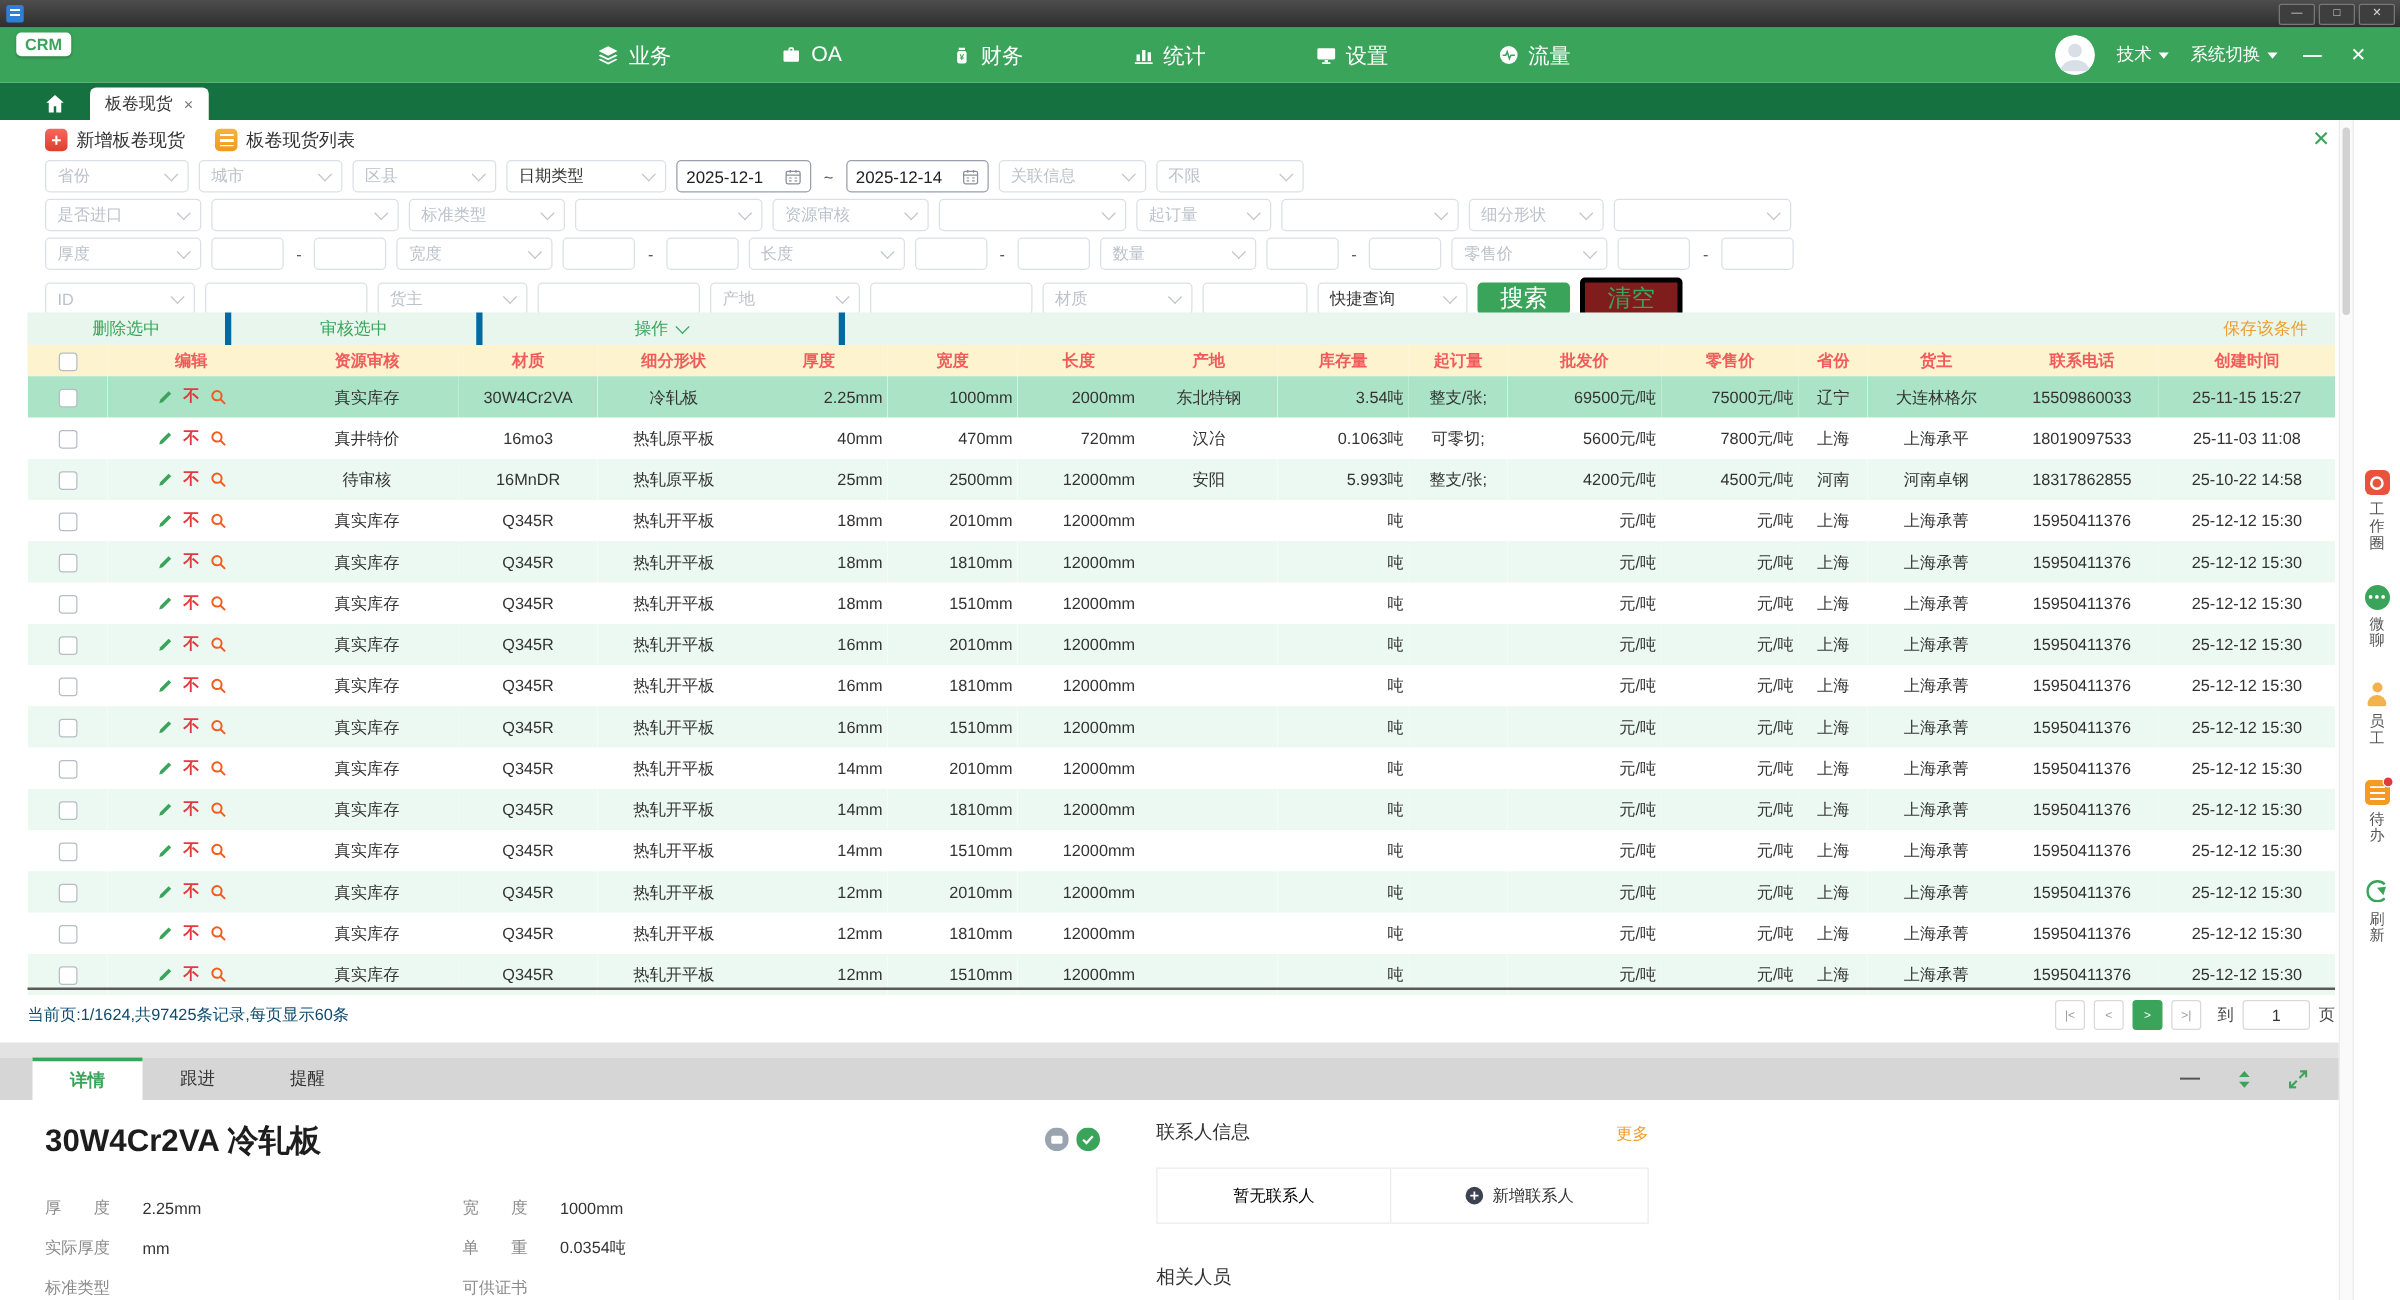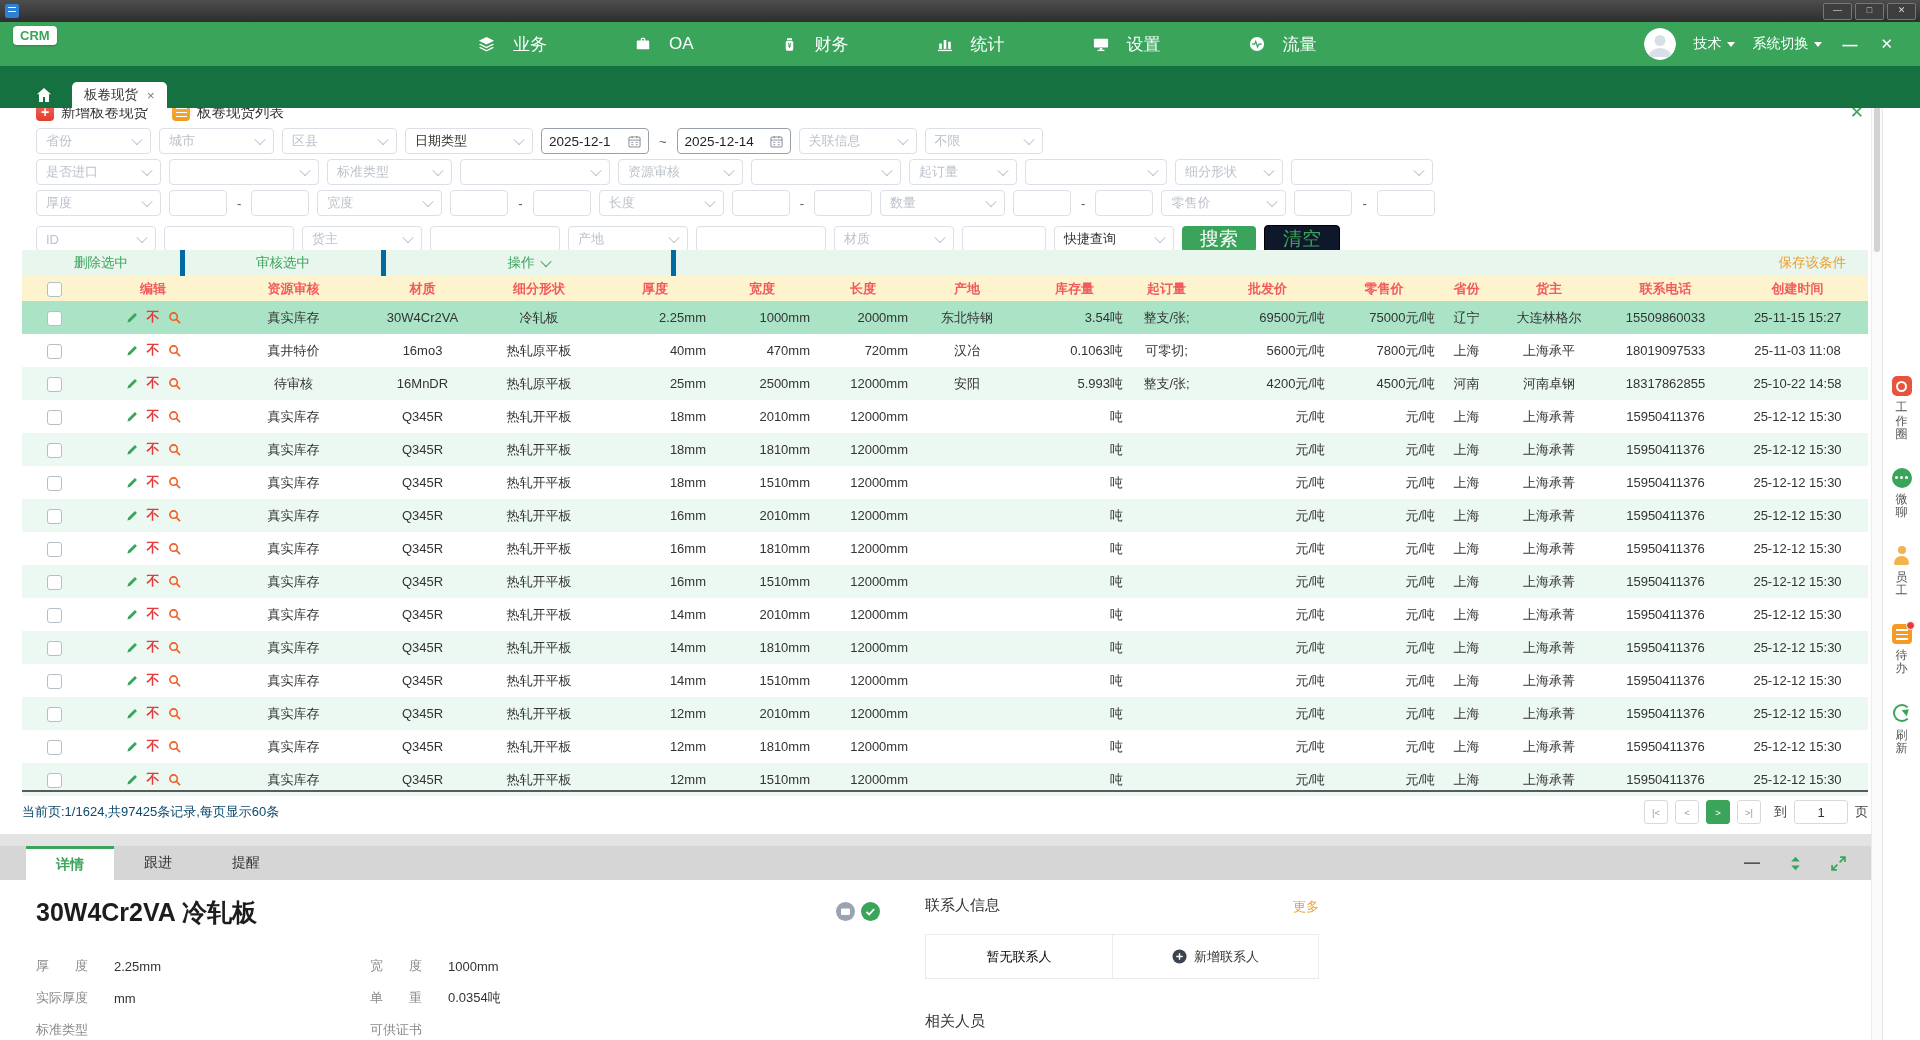--- a/index.html
+++ b/index.html
@@ -10,29 +10,29 @@
   .app-icon{width:14px;height:14px;margin-left:5px;border-radius:2px;background:#2f7fd6;position:relative}
   .app-icon::after{content:"";position:absolute;inset:3px;background:repeating-linear-gradient(#fff 0 1.5px,transparent 1.5px 4px)}
   .win-btns{margin-left:auto;display:flex;gap:3px;margin-right:4px}
   .win-btn{width:27px;height:15px;border:1px solid #777;border-radius:2px;background:#3e3e3e;color:#d5d5d5;
            font-size:9px;line-height:13px;text-align:center;cursor:default}
   
   .navbar{position:absolute;top:22px;left:0;right:0;height:44px;background:#3aa45a;color:#fff;z-index:25}
   .crm-badge{position:absolute;left:13px;top:4px;background:#fff;color:#3aa45a;font-weight:bold;font-size:13px;
              padding:2px 7px;border-radius:4px;box-shadow:0 1px 2px rgba(0,0,0,.2)}
   .nav-items{position:absolute;left:478px;top:0;height:44px;display:flex;gap:88px;align-items:center}
-  .nav-item{display:flex;align-items:center;gap:18px;font-size:17px;cursor:pointer;white-space:nowrap}
+  .nav-item{display:flex;align-items:center;gap:8px;font-size:17px;cursor:pointer;white-space:nowrap}
   .nav-ic{display:flex;align-items:center}
   .nav-right{position:absolute;right:24px;top:0;height:44px;display:flex;align-items:center;gap:17px}
   .avatar{width:32px;height:32px;border-radius:50%;overflow:hidden;display:block}
   .nav-drop{display:flex;align-items:center;gap:6px;font-size:14px;cursor:pointer;white-space:nowrap}
   .caret{width:0;height:0;border-left:4.5px solid transparent;border-right:4.5px solid transparent;border-top:5px solid #fff;display:inline-block}
   .nav-winbtn{font-size:15px;font-weight:bold;cursor:pointer;padding:0 3px}
   
-  .tabbar{position:absolute;top:66px;left:0;right:0;height:42px;background:#15713f;display:flex;align-items:flex-end;z-index:20}
+  .tabbar{position:absolute;top:66px;left:0;right:0;height:30px;background:#15713f;display:flex;align-items:flex-end;z-index:20}
   .home-btn{margin-left:36px;margin-bottom:5px;display:flex;cursor:pointer}
   .tab{margin-left:20px;height:26px;background:#fff;border-radius:5px 5px 0 0;display:flex;align-items:center;
        padding:0 12px;gap:9px;font-size:13.5px;color:#333;cursor:pointer}
   .tab-x{color:#777;font-size:13px;cursor:pointer}
   
   .toolbar{position:absolute;top:96px;left:0;width:1872px;height:32px;display:flex;align-items:center;padding-left:36px;box-sizing:border-box;gap:24px}
   .tool-btn{display:flex;align-items:center;gap:7px;font-size:14.5px;color:#333;cursor:pointer}
   .tool-ic{width:18px;height:18px;border-radius:4px;color:#fff;display:flex;align-items:center;justify-content:center;font-weight:bold}
   .tool-ic.red{background:linear-gradient(#f4695c,#e23c2e);font-size:14px}
   .tool-ic.orange{background:linear-gradient(#f7b23c,#f09a1f);position:relative}
@@ -46,21 +46,21 @@
        justify-content:space-between;padding:0 9px;color:#bcc2cb;box-sizing:content-box;cursor:pointer;white-space:nowrap}
   .sel.dark{color:#333}
   .chev{width:7px;height:7px;border-right:1.4px solid #c0c4cc;border-bottom:1.4px solid #c0c4cc;
         transform:rotate(45deg) translate(-1px,-1px);flex:none;margin-left:6px}
   .finp{height:24px;border:1px solid #dcdfe6;border-radius:4px;background:#fff;display:inline-block}
   .fdate{height:24px;border:1px solid #98a0ab;border-radius:4px;background:#fff;display:flex;align-items:center;
          justify-content:space-between;padding:0 7px;color:#222;font-size:13.5px;cursor:pointer}
   .fdash{color:#555;padding:0 2px}
   .fbtn{height:26px;border-radius:4px;padding:0 18px;display:flex;align-items:center;font-size:19px;cursor:pointer}
   .fbtn.primary{background:#3aa45a;color:#fff}
-  .fbtn.plain{border:1px solid #000000;color:#3aa45a;background:#0f172a}
+  .fbtn.plain{border:4px solid #000000;color:#3aa45a;background:#7f1d1d}
   
   .action-band{position:absolute;top:250px;left:22px;width:1846px;height:26px;background:#e8f6ed;display:flex;
                align-items:center;color:#3aa45a;font-size:13.5px;box-sizing:border-box}
   .ab-cell{height:100%;display:flex;align-items:center;justify-content:center;border-right:5px solid #0369a1;cursor:pointer;gap:7px}
   .chev-g{width:7px;height:7px;border-right:1.5px solid #3aa45a;border-bottom:1.5px solid #3aa45a;transform:rotate(45deg) translate(-1px,-1px)}
   .ab-save{margin-left:auto;color:#ed9e2f;padding-right:22px;cursor:pointer}
   table.grid{position:absolute;top:276px;left:22px;border-collapse:collapse;table-layout:fixed;width:1846px;font-size:13px}
   table.grid th{height:25px;background:#fdf3cf;color:#f25b5b;font-weight:bold;font-size:13px;text-align:center;padding:0}
   table.grid td{height:33px;padding:0 4px;color:#333;overflow:hidden;white-space:nowrap}
   td.al-r{text-align:right;padding-right:15px}

